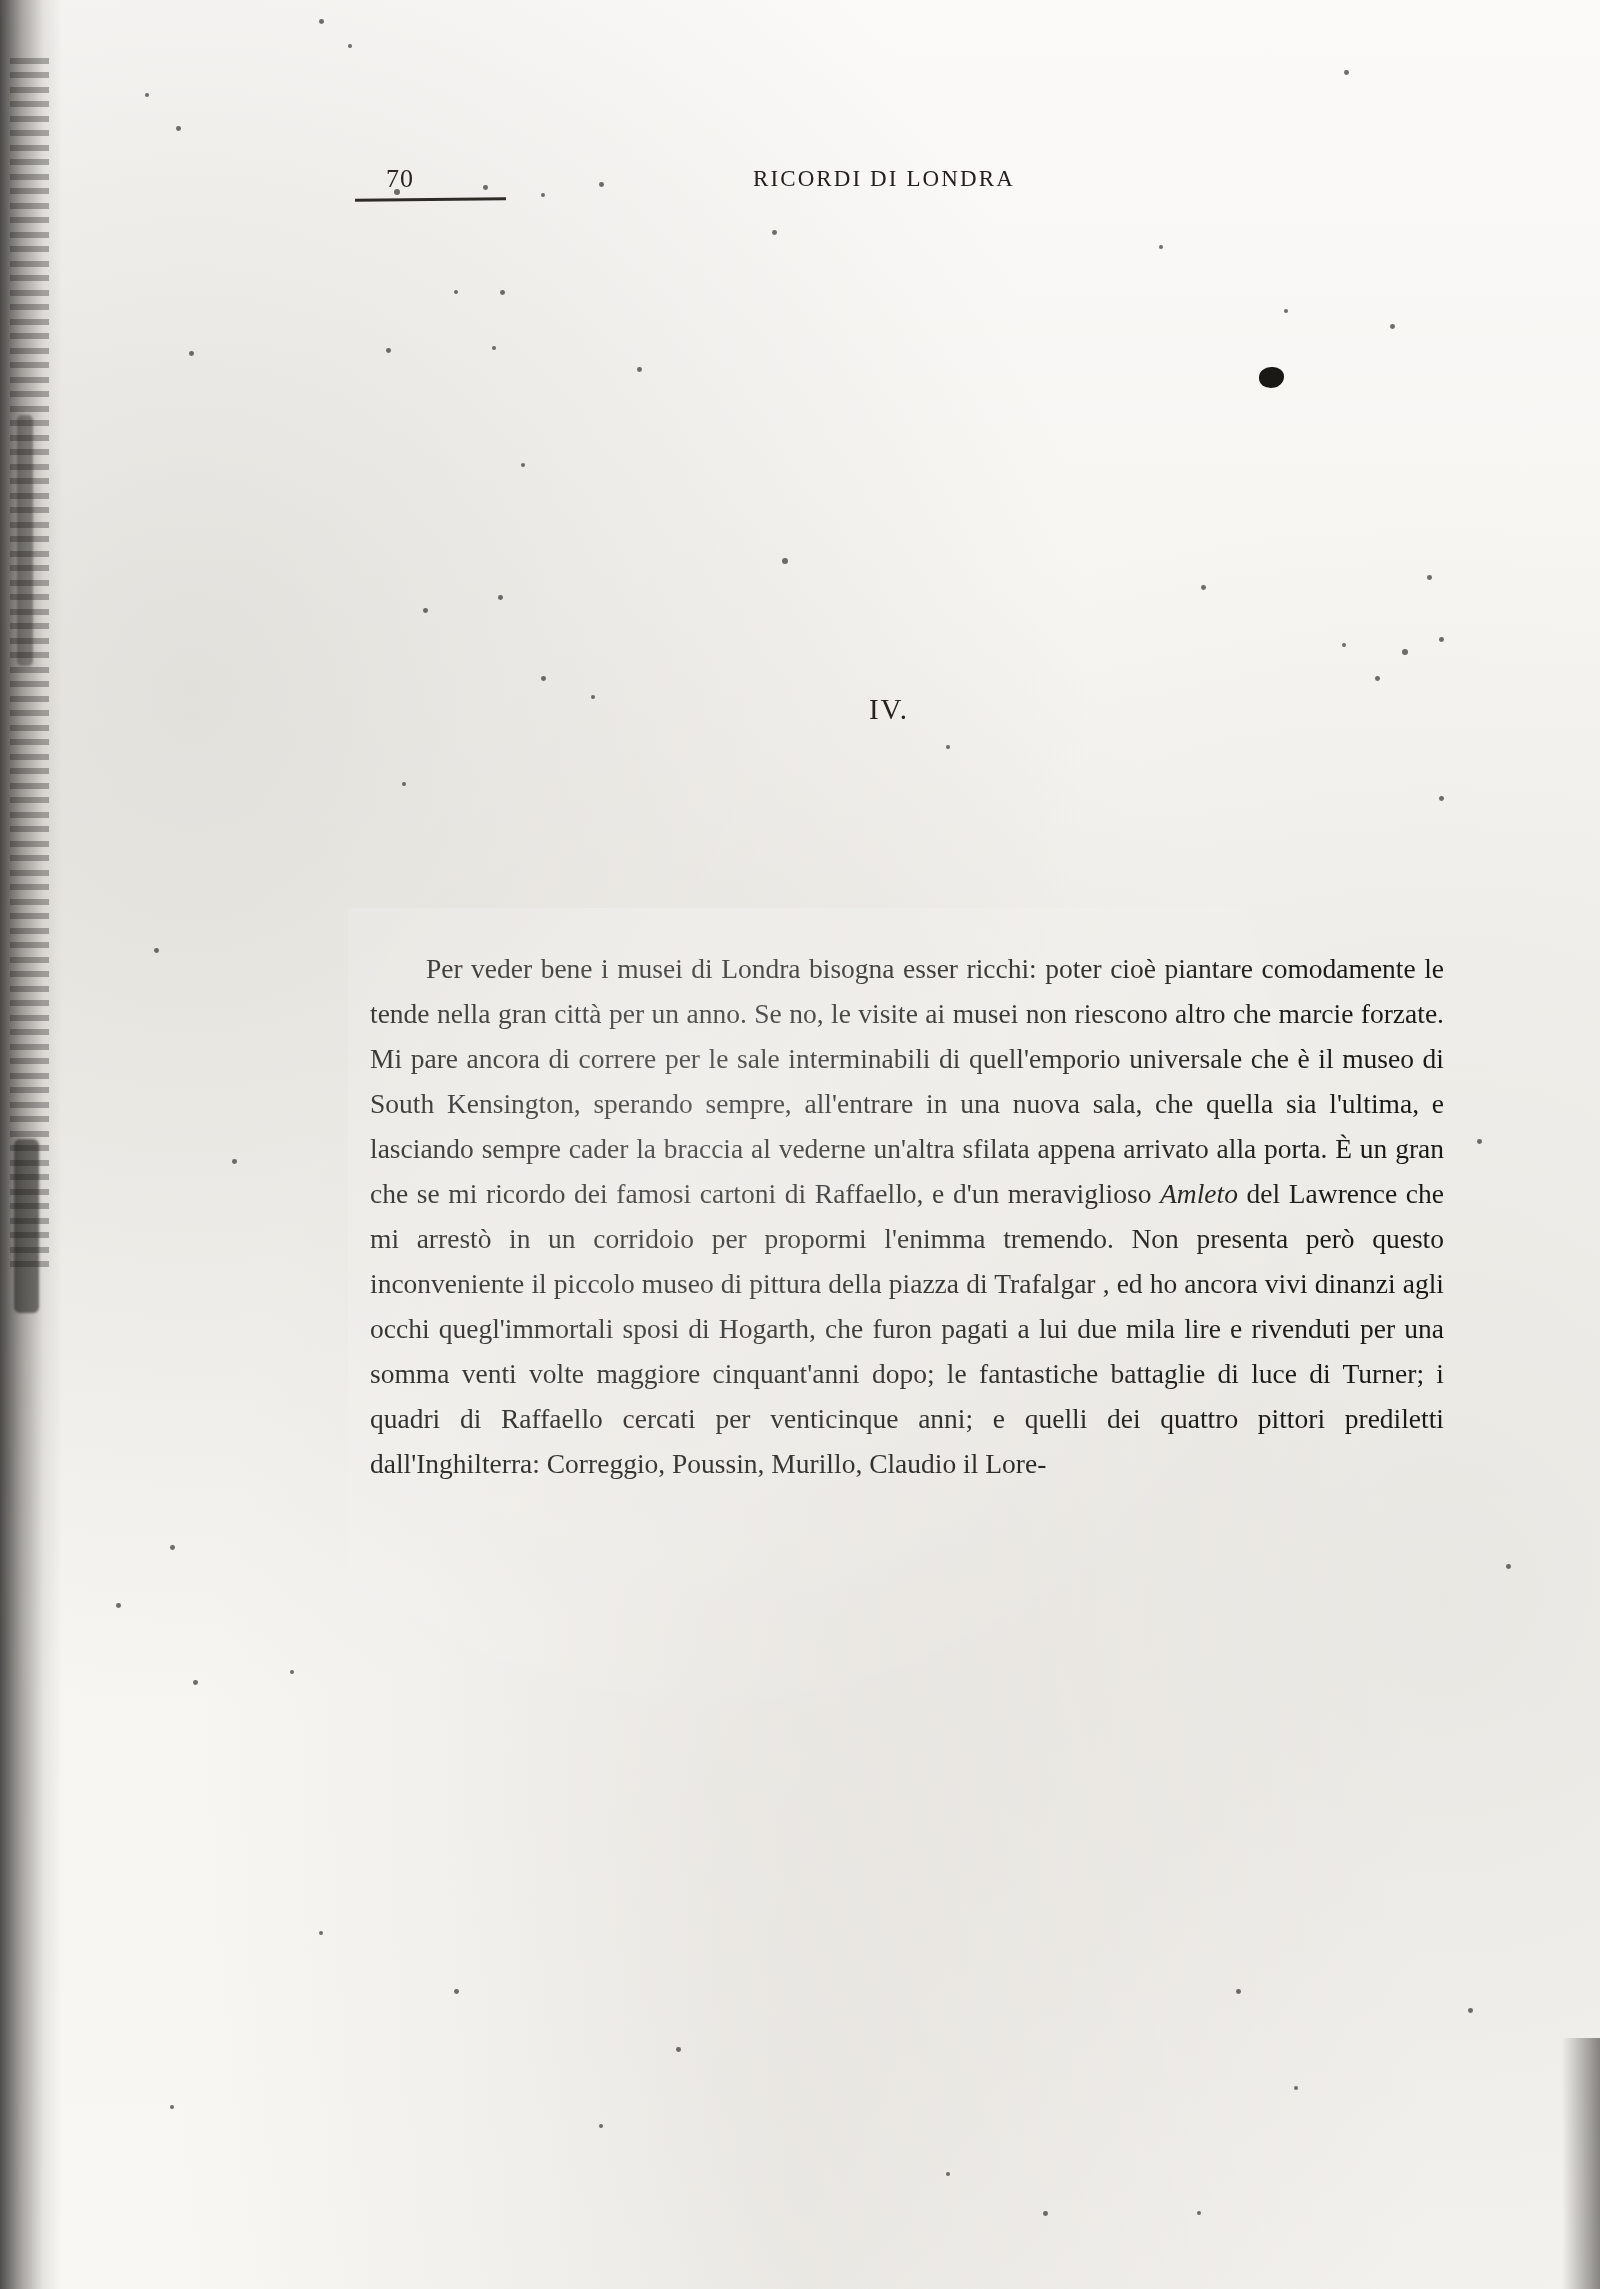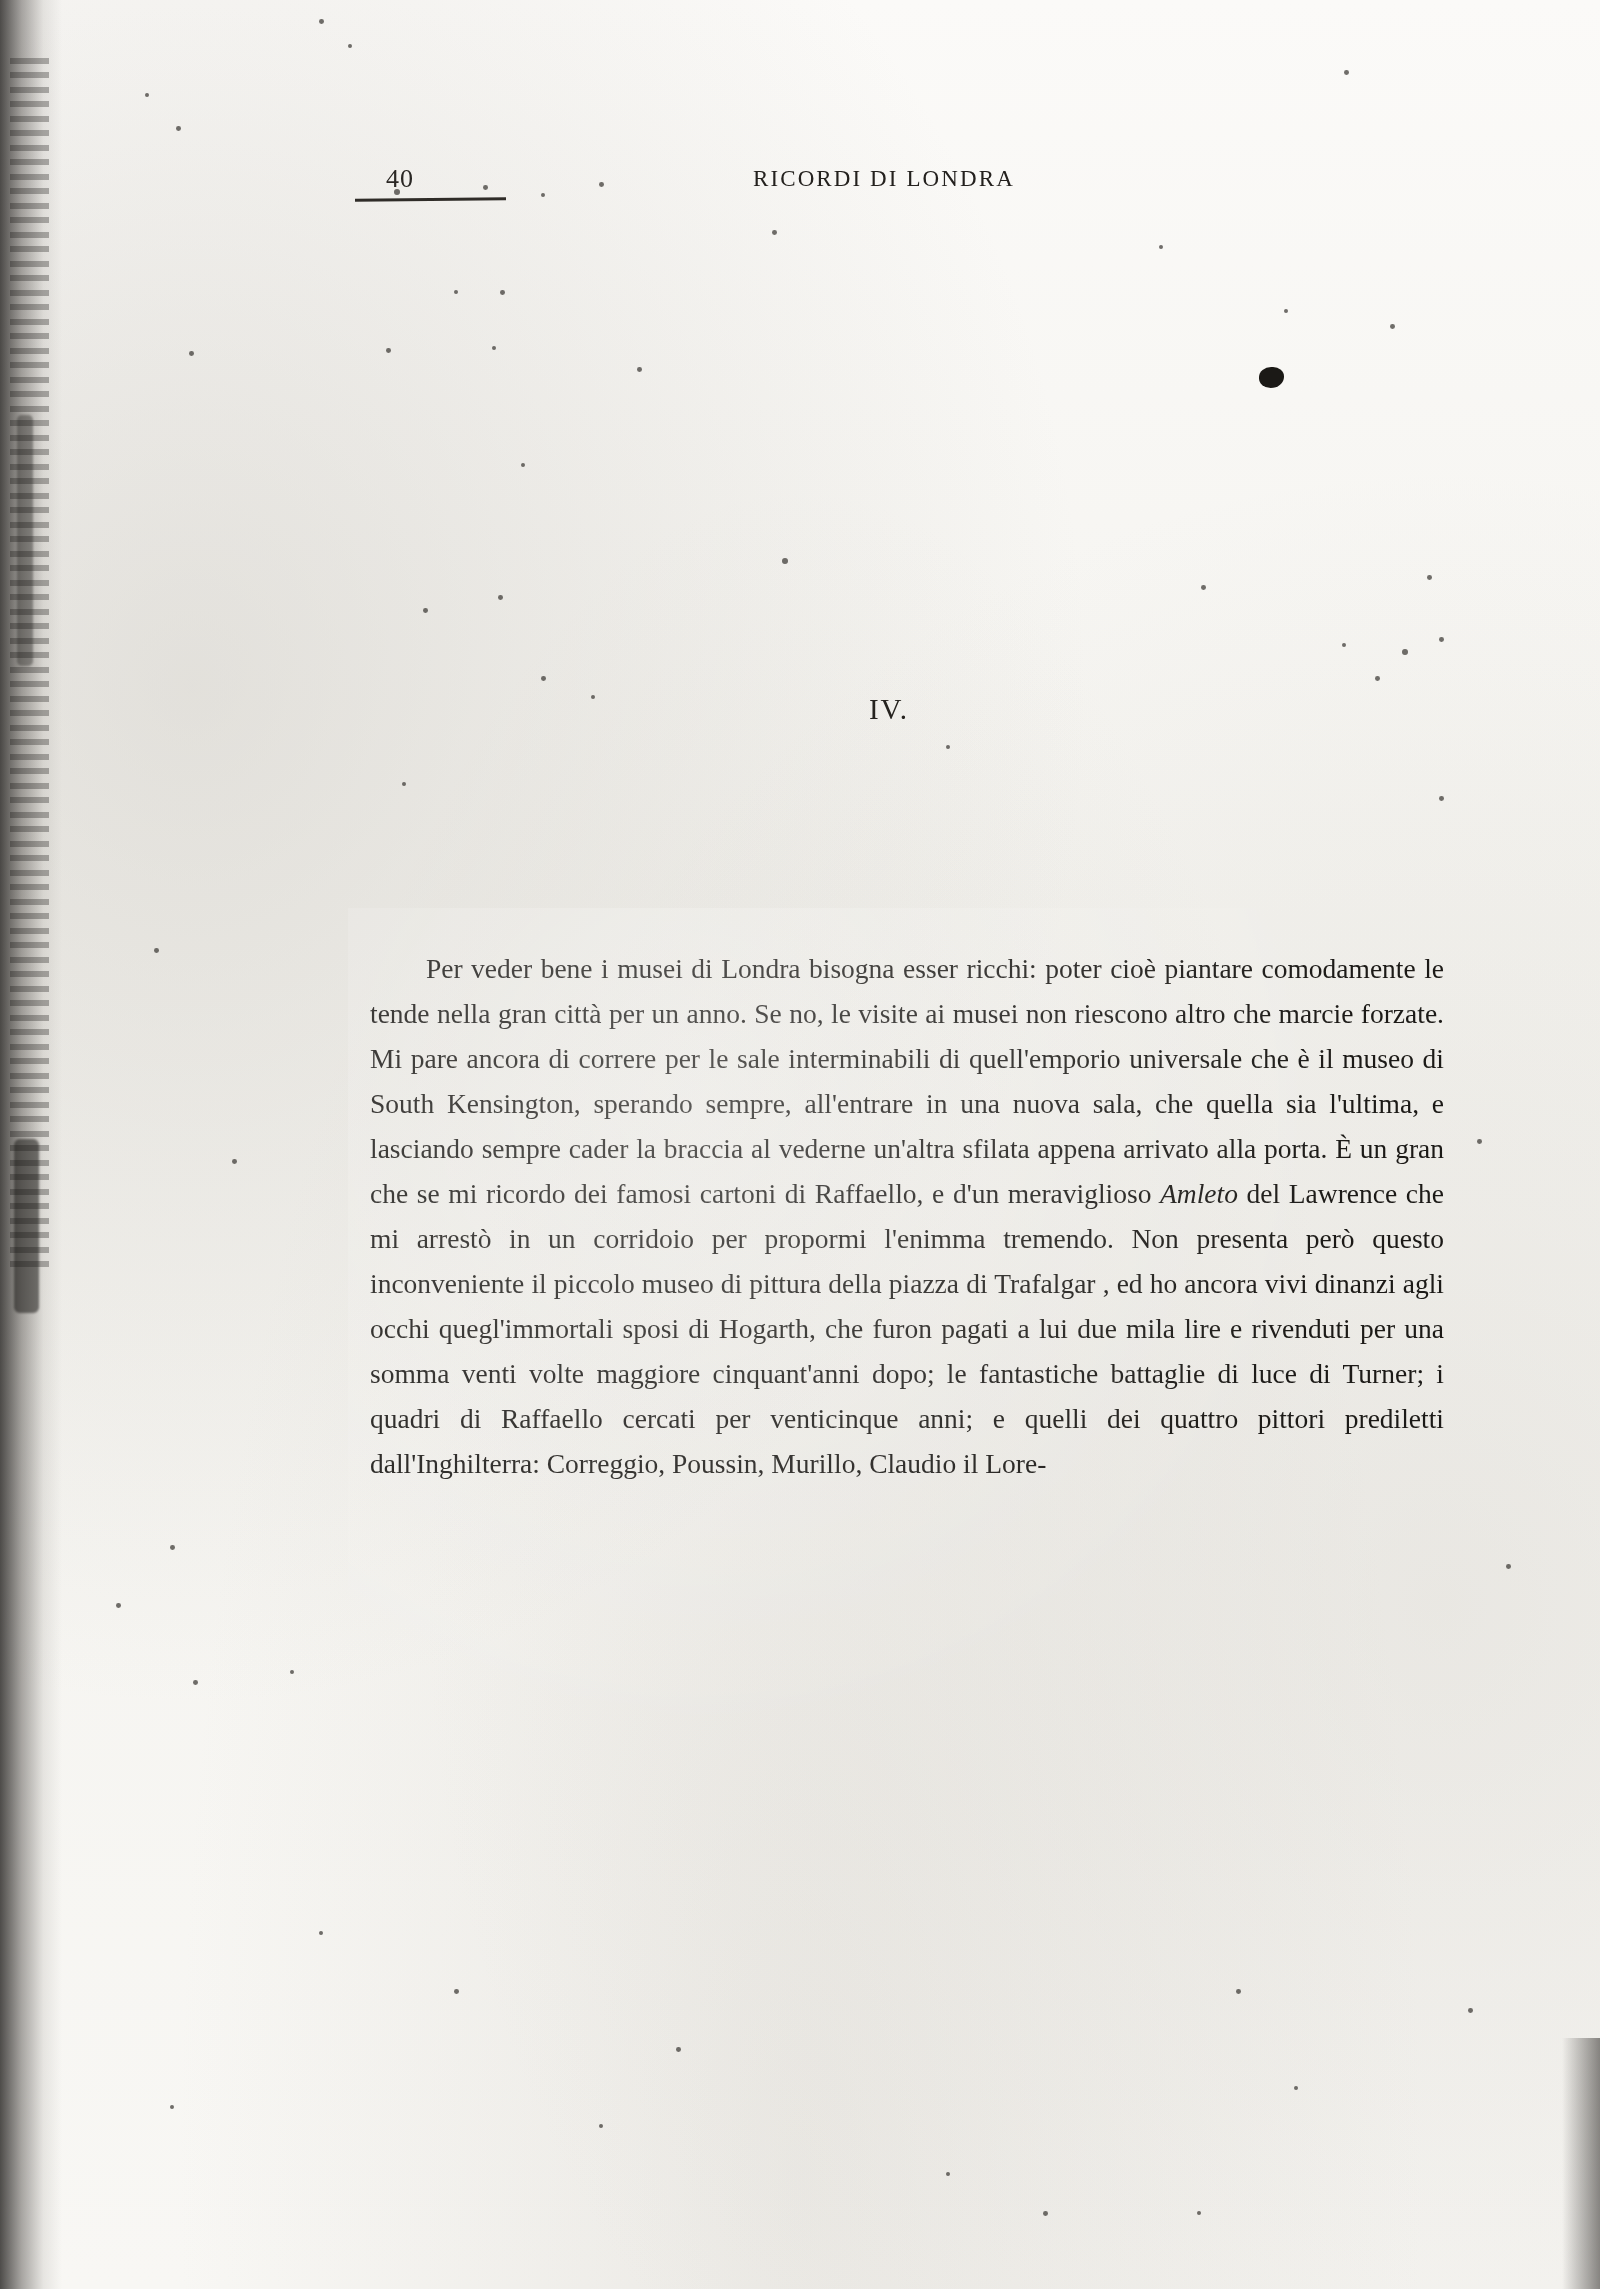--- a/index.html
+++ b/index.html
@@ -225,21 +225,21 @@
     <div class="sp" style="left:946px;top:2172px;width:3.9px;height:3.9px"></div>
     <div class="sp" style="left:1294px;top:2086px;width:3.9px;height:3.9px"></div>
     <div class="sp" style="left:599px;top:2124px;width:3.9px;height:3.9px"></div>
     <div class="sp" style="left:319px;top:1931px;width:3.9px;height:3.9px"></div>
   </div>
 
   <div class="big-blot"></div>
 
   <div class="page">
 
-    <div class="folio">40</div>
+    <div class="folio">70</div>
     <div class="folio-rule"></div>
 
     <div class="running-head">RICORDI DI LONDRA</div>
 
     <div class="chapter-num">IV.</div>
 
     <div class="body-text">
       <p><span>Per veder bene i musei di Londra bisogna esser ricchi: poter cioè piantare comodamente le tende nella gran città per un anno. Se no, le visite ai musei non riescono altro che marcie forzate. Mi pare ancora di correre per le sale interminabili di quell'emporio universale che è il museo di South Kensington, sperando sempre, all'entrare in una nuova sala, che quella sia l'ultima, e lasciando sempre cader la braccia al vederne un'altra sfilata appena arrivato alla porta. È un gran che se mi ricordo dei famosi cartoni di Raffaello, e d'un meraviglioso </span><i>Amleto</i><span> del Lawrence che mi arrestò in un corridoio per propormi l'enimma tremendo. Non presenta però questo inconveniente il piccolo museo di pittura della piazza di Trafalgar , ed ho ancora vivi dinanzi agli occhi quegl'immortali sposi di Hogarth, che furon pagati a lui due mila lire e rivenduti per una somma venti volte maggiore cinquant'anni dopo; le fantastiche battaglie di luce di Turner; i quadri di Raffaello cercati per venticinque anni; e quelli dei quattro pittori prediletti dall'Inghilterra: Correggio, Poussin, Murillo, Claudio il Lore-</span></p>
     </div>
 

